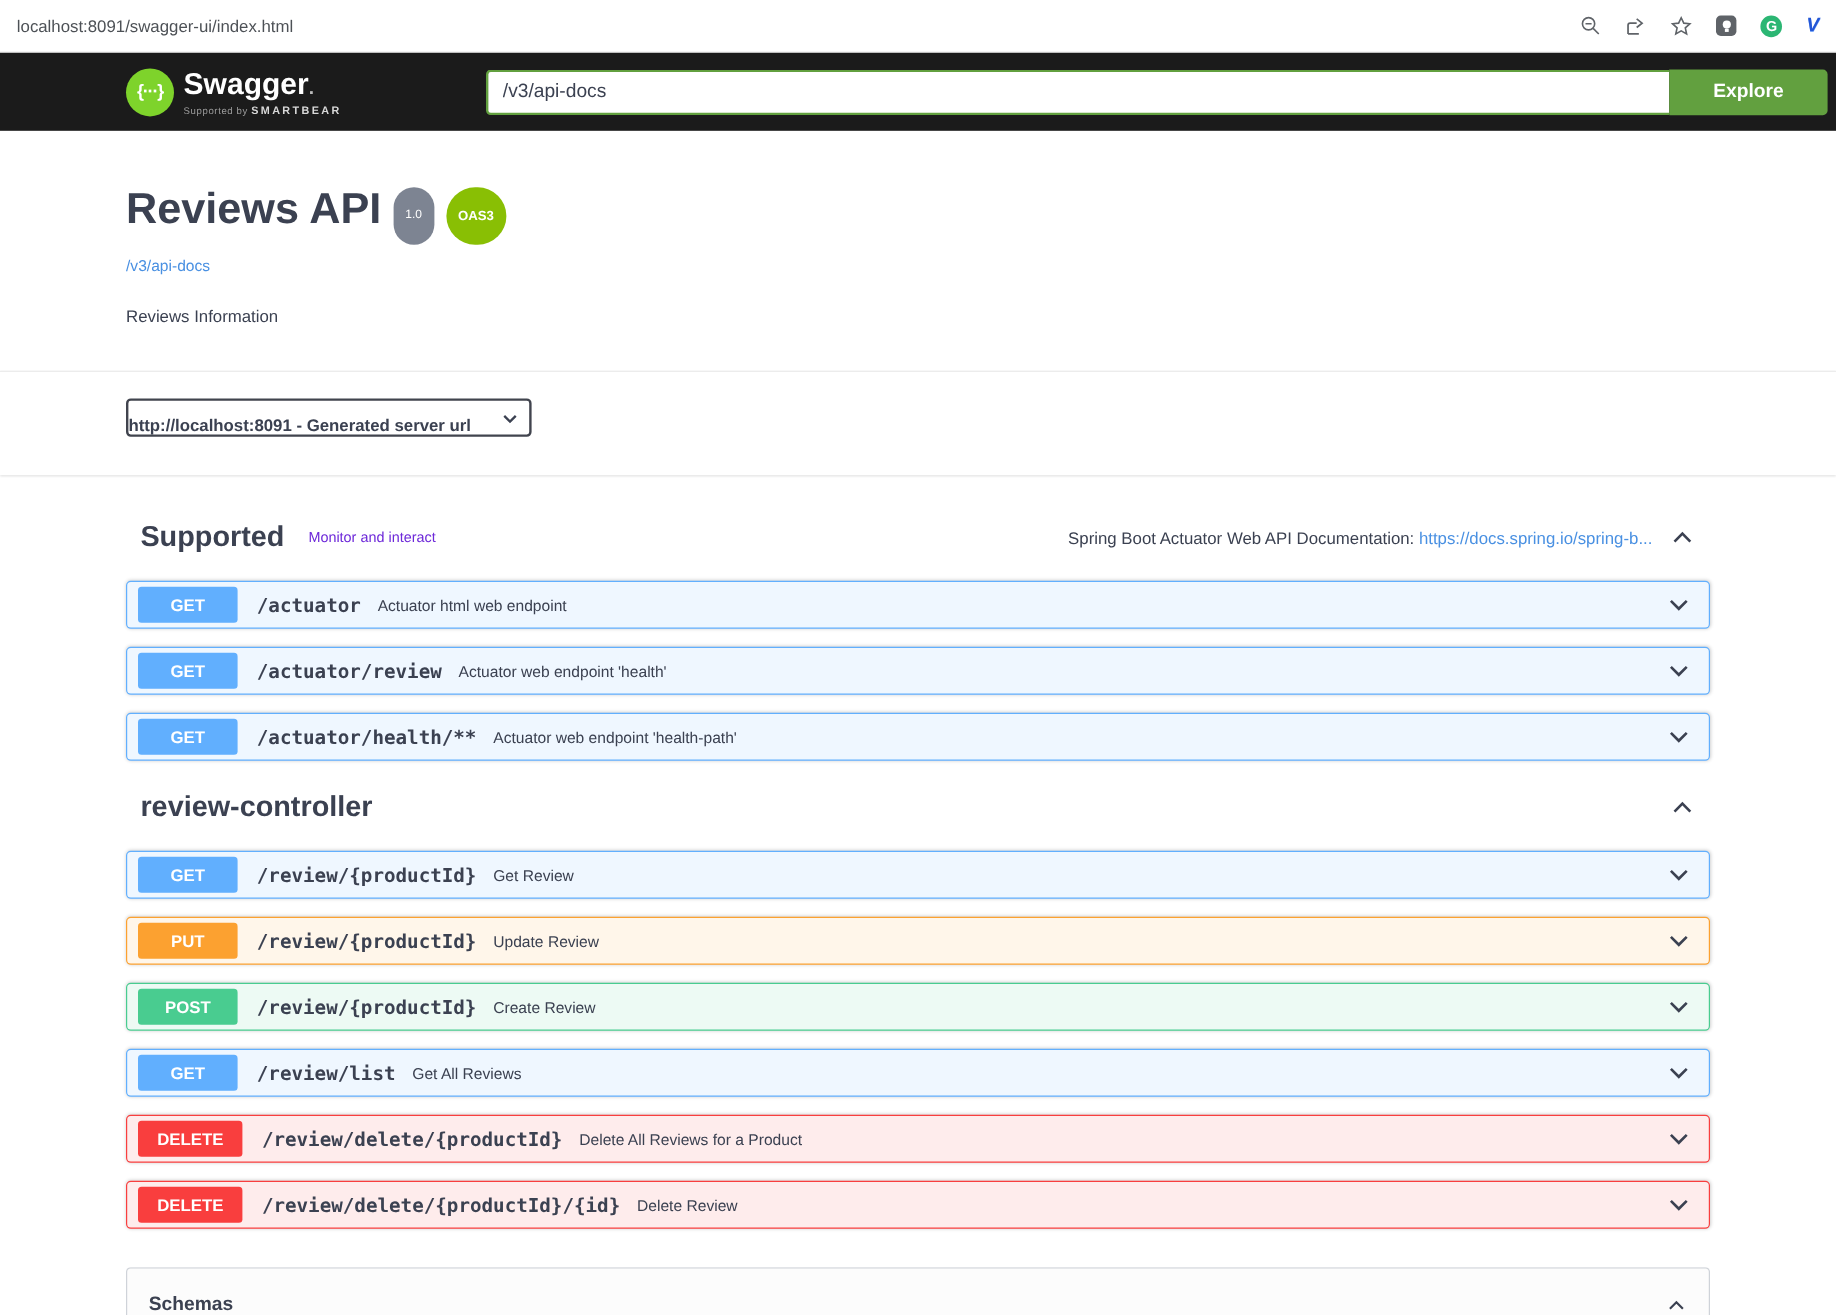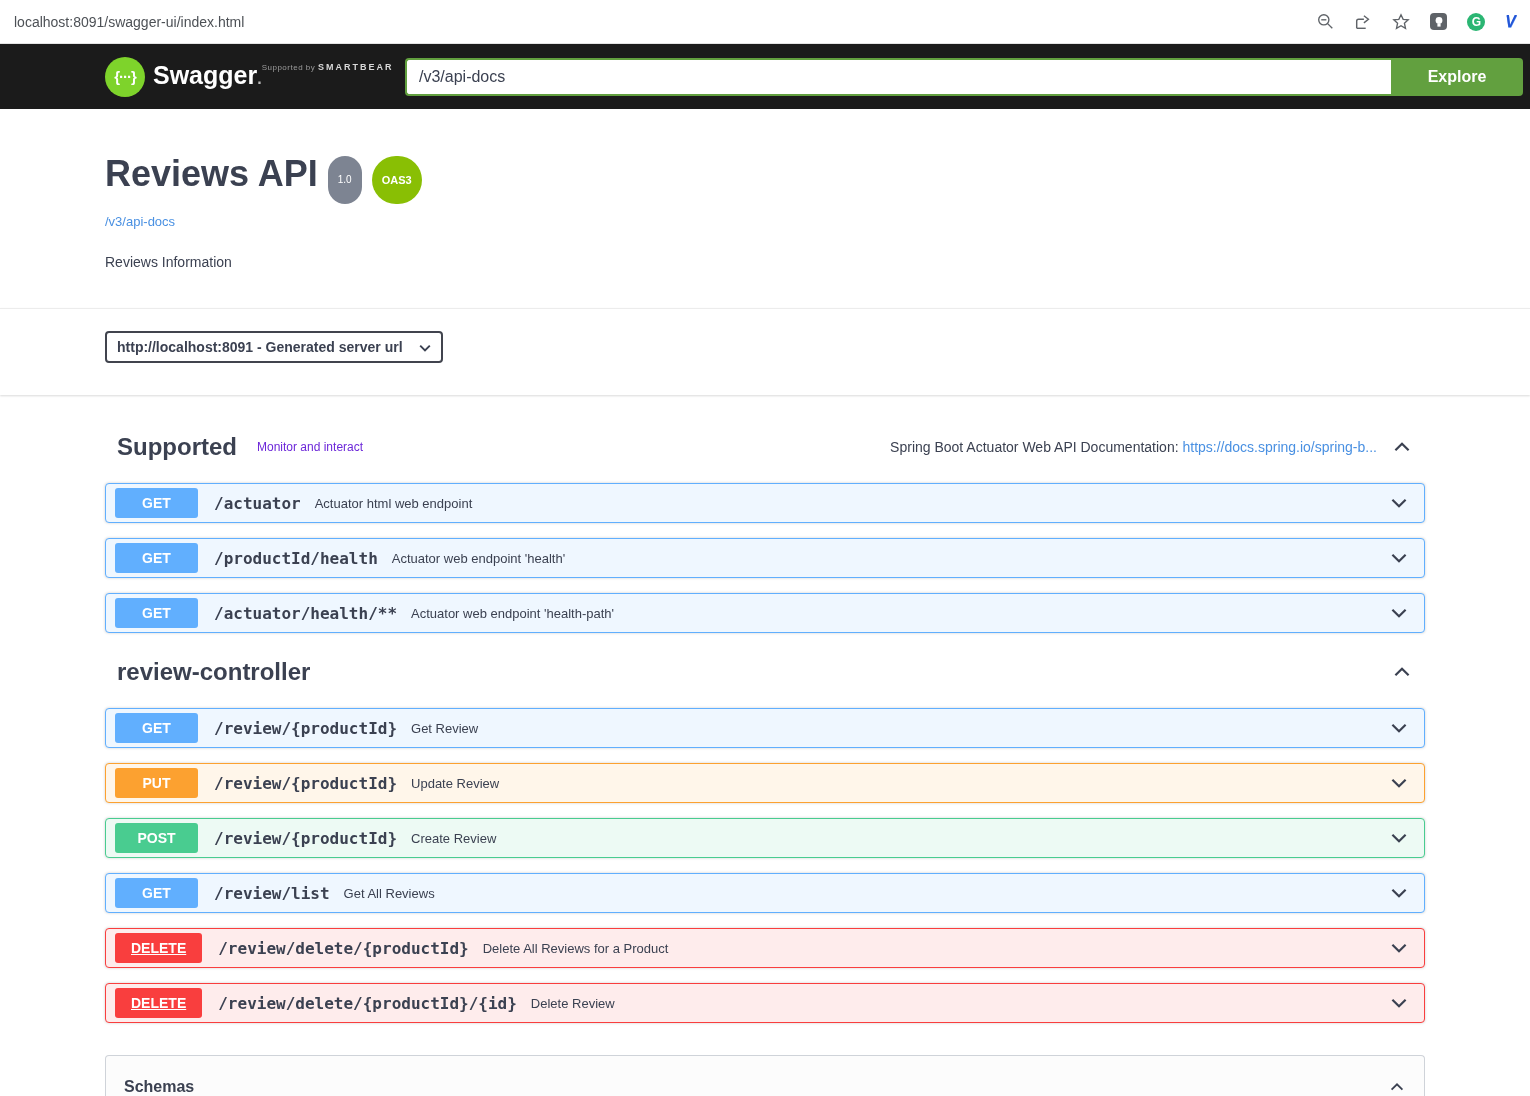--- a/index.html
+++ b/index.html
@@ -19,21 +19,21 @@
   .ext-v { color: #2356d6; font-size: 16px; font-weight: 800; font-style: italic;
     text-shadow: 0 1px 0 #7aa7f7; }
 
   
   .topbar { height: 65px; background: #1b1b1b; display: flex; align-items: center;
     padding: 0 7px 0 105px; }
   .logo { display: flex; align-items: center; gap: 8px; cursor: pointer; }
   .logo-circle { width: 40px; height: 40px; border-radius: 50%; background: #7ed32b;
     color: #fff; font-weight: 700; font-size: 15px; display: flex; align-items: center;
     justify-content: center; letter-spacing: -1px; }
-  .logo-texts { display: flex; flex-direction: row; }
+  .logo-texts { display: flex; flex-direction: column; }
   .logo-title { color: #fff; font-size: 25px; font-weight: 700; line-height: 26px; }
   .logo-title .dot { color: #bbb; font-size: 16px; }
   .logo-sub { color: #9b9b9b; font-size: 8px; letter-spacing: .5px; }
   .logo-sub b { color: #d8d8d8; font-size: 9px; letter-spacing: 2px; }
   .search-wrap { margin-left: auto; width: 1118px; height: 38px; display: flex; }
   .spec-input { flex: 1; border: 2px solid #62a03f; border-right: none;
     border-radius: 4px 0 0 4px; outline: none; padding: 0 12px; font-size: 16px;
     color: #3b4151; font-family: "Liberation Sans", sans-serif; }
   .explore-btn { width: 132px; background: #62a03f; color: #fff; border: none;
     border-radius: 0 4px 4px 0; font-size: 16px; font-weight: 700; cursor: pointer;
@@ -49,21 +49,21 @@
   .spec-link { display: inline-block; margin-top: 10px; font-size: 13px; color: #4990e2;
     text-decoration: none; cursor: pointer; }
   .api-desc { margin-top: 24px; font-size: 14px; color: #3b4151; }
 
   
   .servers-section { border-top: 1px solid #ececec; box-shadow: 0 1px 2px 0 rgba(0,0,0,.15);
     padding: 22px 0 32px 105px; background: #fff; }
   .servers-label { display: block; font-size: 12px; font-weight: 700; color: #3b4151;
     margin-bottom: 6px; }
   .server-select { position: relative; width: 338px; height: 32px; border: 2px solid #41444e;
-    border-radius: 4px; display: flex; align-items: center; padding: 0 34px 0 10px;
+    border-radius: 4px; display: flex; align-items: flex-end; padding: 0 34px 0 0;
     font-size: 14px; font-weight: 700; color: #3b4151; cursor: pointer; background: #fff; }
   .server-select svg { position: absolute; right: 8px; top: 7px; }
 
   
   .ops { padding: 28px 105px 0 105px; }
   .tag-header { display: flex; align-items: center; padding: 10px 0 10px 12px; margin-bottom: 12px;
     cursor: pointer; }
   .tag-title { font-size: 24px; font-weight: 700; color: #3b4151; }
   .tag-sub { margin-left: 20px; font-size: 12px; color: #6d28d9; }
   .tag-right { margin-left: auto; display: flex; align-items: center; gap: 14px; padding-right: 12px; }
@@ -71,21 +71,21 @@
   .doc-link { color: #4990e2; text-decoration: none; cursor: pointer; }
   .opblock { display: flex; align-items: center; height: 40px; margin-bottom: 15px;
     border-radius: 4px; border: 1px solid; box-shadow: 0 0 3px rgba(0,0,0,.19); cursor: pointer; }
   .ob-get    { background: #eff7ff; border-color: #61affe; }
   .ob-put    { background: #fff6ea; border-color: #fca130; }
   .ob-post   { background: #edfaf4; border-color: #49cc90; }
   .ob-delete { background: #feecec; border-color: #f93e3e; }
   .method-badge { min-width: 83px; text-align: center; padding: 7px 16px; border-radius: 3px;
     color: #fff; font-weight: 700; font-size: 14px; margin-left: 9px; }
   .m-get { background: #61affe; } .m-put { background: #fca130; }
-  .m-post { background: #49cc90; } .m-delete { background: #f93e3e; text-decoration: underline; }
+  .m-post { background: #49cc90; } .m-delete { background: #f93e3e; }
   .op-path { margin-left: 16px; font-family: "DejaVu Sans Mono", monospace; font-size: 16px;
     font-weight: 700; color: #3b4151; }
   .op-summary { margin-left: 14px; font-size: 13px; color: #3b4151; }
   .op-chev { margin-left: auto; margin-right: 14px; display: flex; }
   .rc-header { margin-top: 6px; }
 
   
   .schemas { margin: 32px 105px 0 105px; border: 1px solid #cfd3d9; border-bottom: none;
     border-radius: 4px 4px 0 0; background: #fcfcfc; height: 60px;
     display: flex; align-items: center; justify-content: space-between; padding: 0 18px 14px 18px;
@@ -177,21 +177,21 @@
         <span class="op-path">/actuator</span>
         <span class="op-summary">Actuator html web endpoint</span>
         <span class="op-chev">
             <svg class="" width="22" height="22" viewBox="0 0 20 20">
      <path d="M4 7 L10 13 L16 7" fill="none" stroke="#3b4151" stroke-width="2"></path>
    </svg>
           </span>
       </div>
         <div class="opblock ob-get">
         <span class="method-badge m-get">GET</span>
-        <span class="op-path">/productId/health</span>
+        <span class="op-path">/actuator/review</span>
         <span class="op-summary">Actuator web endpoint 'health'</span>
         <span class="op-chev">
             <svg class="" width="22" height="22" viewBox="0 0 20 20">
      <path d="M4 7 L10 13 L16 7" fill="none" stroke="#3b4151" stroke-width="2"></path>
    </svg>
           </span>
       </div>
         <div class="opblock ob-get">
         <span class="method-badge m-get">GET</span>
         <span class="op-path">/actuator/health/**</span>

